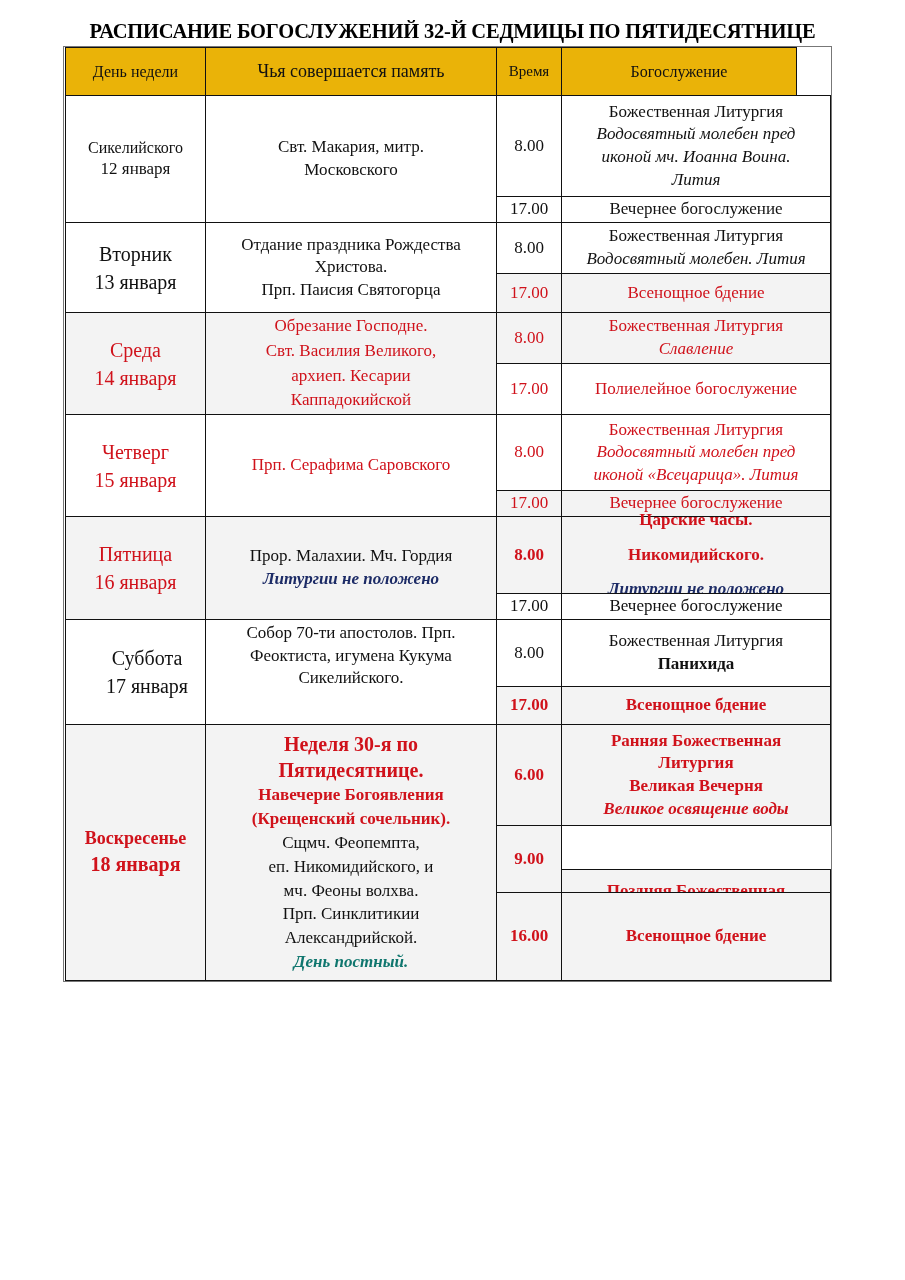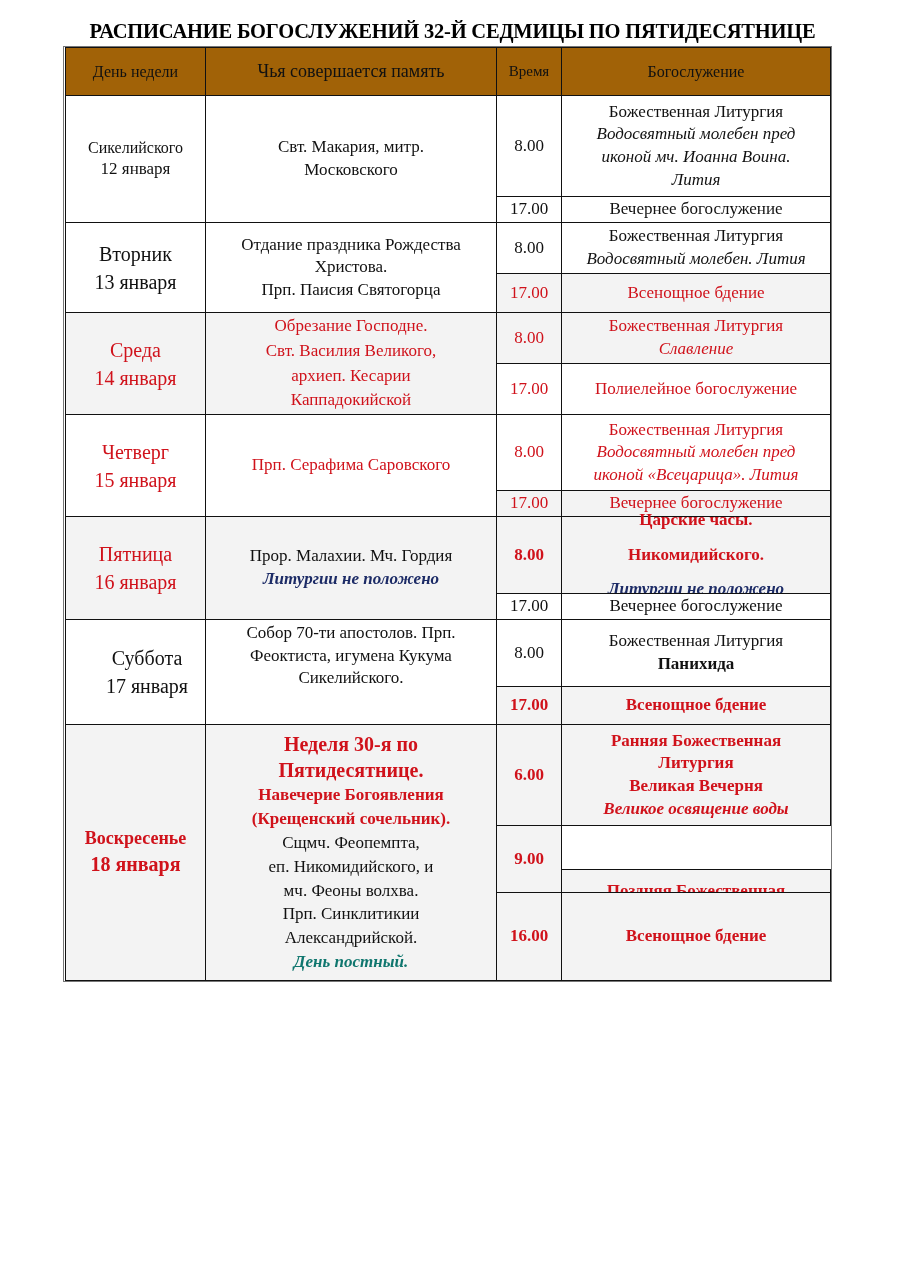--- a/index.html
+++ b/index.html
@@ -6,21 +6,21 @@
   body { width: 905px; height: 1280px; position: relative; overflow: hidden;
          font-family: "Liberation Serif", "DejaVu Serif", serif; color: #111; }
   .title { position: absolute; left: 0; width: 905px; top: 20px; text-align: center;
            font-family: "Liberation Serif", serif; font-weight: bold; font-size: 20.5px;
            letter-spacing: -0.2px; color: #000; }
   .tbl { position: absolute; left: 63px; top: 46px; width: 769px; height: 936px;
          border: 1px solid #777; box-sizing: border-box; }
   .cell { position: absolute; box-sizing: border-box; border: 1.5px solid #111;
           display: flex; flex-direction: column; align-items: center; justify-content: center;
           text-align: center; line-height: 1.33; font-size: 17px; }
-  .hdr { background: #a16207; font-size: 16px; }
+  .hdr { background: #eab308; font-size: 16px; }
   .hdr.big { font-size: 18px; }
   .gray { background: #f3f3f3; }
   .white { background: #ffffff; }
   .red { color: #d0121b; }
   .navy { color: #1c2b66; }
   .blue { color: #0f766e; }
   .b { font-weight: bold; }
   .i { font-style: italic; }
   .day { font-size: 20px; line-height: 1.4; }
   .line { display: block; }
@@ -30,21 +30,21 @@
 </head>
 <body>
 
 <div class="title">РАСПИСАНИЕ БОГОСЛУЖЕНИЙ 32-Й СЕДМИЦЫ ПО ПЯТИДЕСЯТНИЦЕ</div>
 
 <div class="tbl">
 
   <div class="cell hdr sm" style="left:1px;top:0;width:141px;height:49px;">День недели</div>
   <div class="cell hdr big" style="left:141px;top:0;width:292px;height:49px;">Чья совершается память</div>
   <div class="cell hdr sm" style="left:432px;top:0;width:66px;height:49px;font-size:15px;">Время</div>
-  <div class="cell hdr sm" style="left:497px;top:0;width:270px;height:49px;">Богослужение</div>
+  <div class="cell hdr sm" style="left:497px;top:0;width:236px;height:49px;">Богослужение</div>
 
   <div class="cell white" style="left:1px;top:48px;width:141px;height:128px;">
     <span class="line sm">Сикелийского</span>
     <span class="line">12 января</span>
   </div>
   <div class="cell white" style="left:141px;top:48px;width:292px;height:128px;">
     <span class="line">Свт. Макария, митр.</span>
     <span class="line">Московского</span>
   </div>
   <div class="cell white" style="left:432px;top:48px;width:66px;height:102px;">8.00</div>

